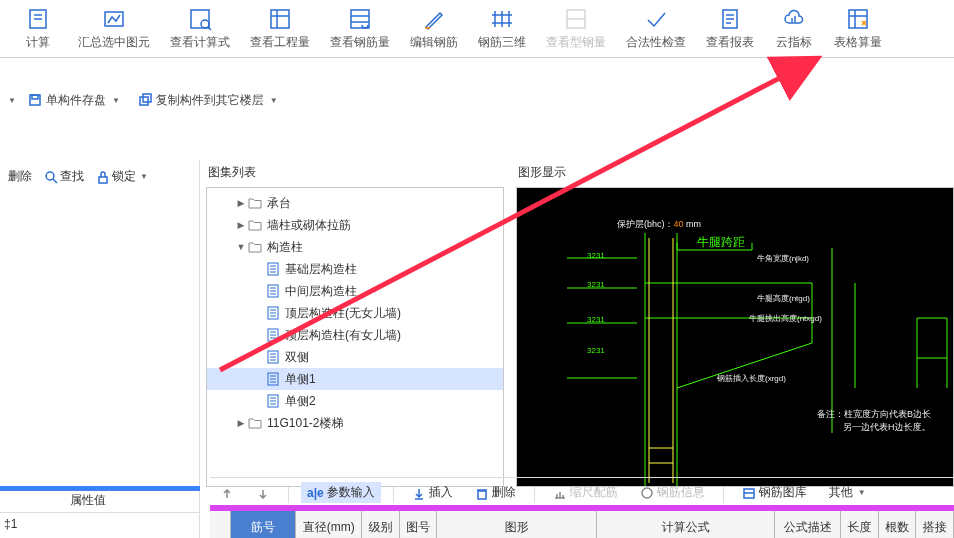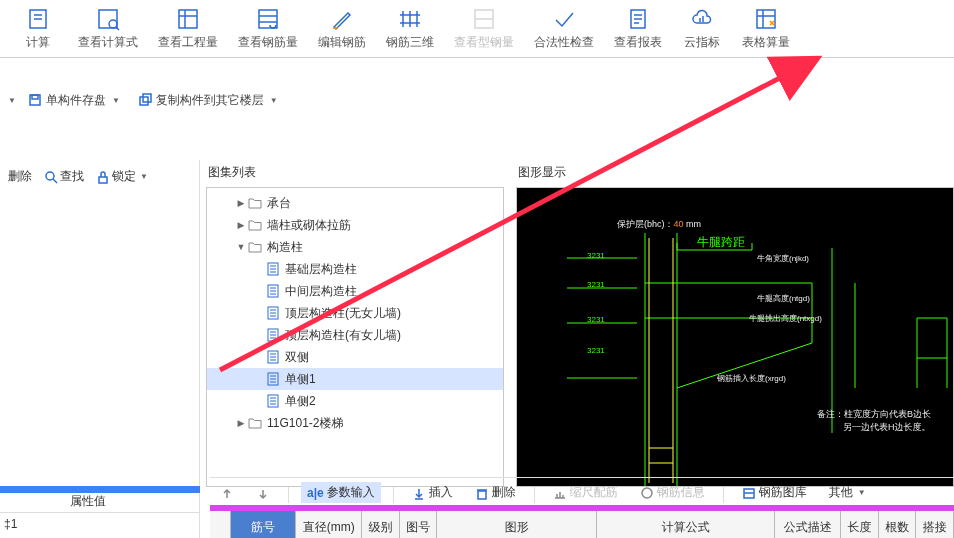--- a/index.html
+++ b/index.html
@@ -36,21 +36,21 @@
 .ticon svg { width: 14px; height: 14px; }
 .tlabel { font-size: 12px; }
 
 .right-pane { flex: 1; padding: 0 0 0 6px; }
 .drawing-wrap { border: 1px solid #c8c8c8; background: #000; height: 300px; position: relative; overflow: hidden; font-size: 9px; color: #eee; }
 .drawing-wrap .lbl { position: absolute; white-space: nowrap; }
 .orange { color: #ff8c00; }
 .green { color: #3cff00; }
 
 
-.prop-row { position: absolute; left: 0; bottom: 28px; width: 200px; height: 24px; display: flex; align-items: center; padding-left: 70px; border-top: 7px solid #3b82f6; }
+.prop-row { position: absolute; left: 0; bottom: 28px; width: 200px; height: 24px; display: flex; align-items: center; padding-left: 70px; border-top: 5px solid #3b82f6; }
 .prop-left { position: absolute; left: 0; bottom: 4px; width: 200px; height: 22px; border-top: 1px solid #ddd; padding-left: 4px; display: flex; align-items: center; }
 
 
 .bottom-bar { position: absolute; left: 210px; right: 0; top: 477px; height: 26px; display: flex; align-items: flex-end; gap: 10px; border-top: 1px solid #ddd; padding-left: 4px; }
 .bb-btn { display: flex; align-items: center; gap: 3px; padding: 2px 6px; cursor: pointer; font-size: 12px; }
 .bb-btn.highlight { background: #d6e4ff; }
 .bb-btn.disabled { color: #bbb; }
 .sep { width: 1px; height: 16px; background: #ddd; margin: 0 2px; }
 
 
@@ -71,20 +71,29 @@
 <div class="ribbon" id="ribbon">
     <div class="ribbon-item">
       <div class="ribbon-icon">
         <svg viewBox="0 0 24 24">
           <rect x="4" y="3" width="16" height="18" class="blue"></rect>
           <line x1="8" y1="8" x2="16" y2="8" class="blue"></line>
           <line x1="8" y1="12" x2="16" y2="12" class="blue"></line>
         </svg>
       </div>
       <div class="ribbon-label">计算</div>
+    </div>
+    <div class="ribbon-item">
+      <div class="ribbon-icon">
+        <svg viewBox="0 0 24 24">
+          <rect x="3" y="5" width="18" height="14" class="blue"></rect>
+          <path d="M6 16 L10 10 L14 14 L18 8" class="blue"></path>
+        </svg>
+      </div>
+      <div class="ribbon-label">汇总选中图元</div>
     </div>
     <div class="ribbon-item">
       <div class="ribbon-icon">
         <svg viewBox="0 0 24 24">
           <rect x="3" y="3" width="18" height="18" class="blue"></rect>
           <circle cx="17" cy="17" r="4" class="blue"></circle>
           <line x1="20" y1="20" x2="23" y2="23" class="blue"></line>
         </svg>
       </div>
       <div class="ribbon-label">查看计算式</div>

